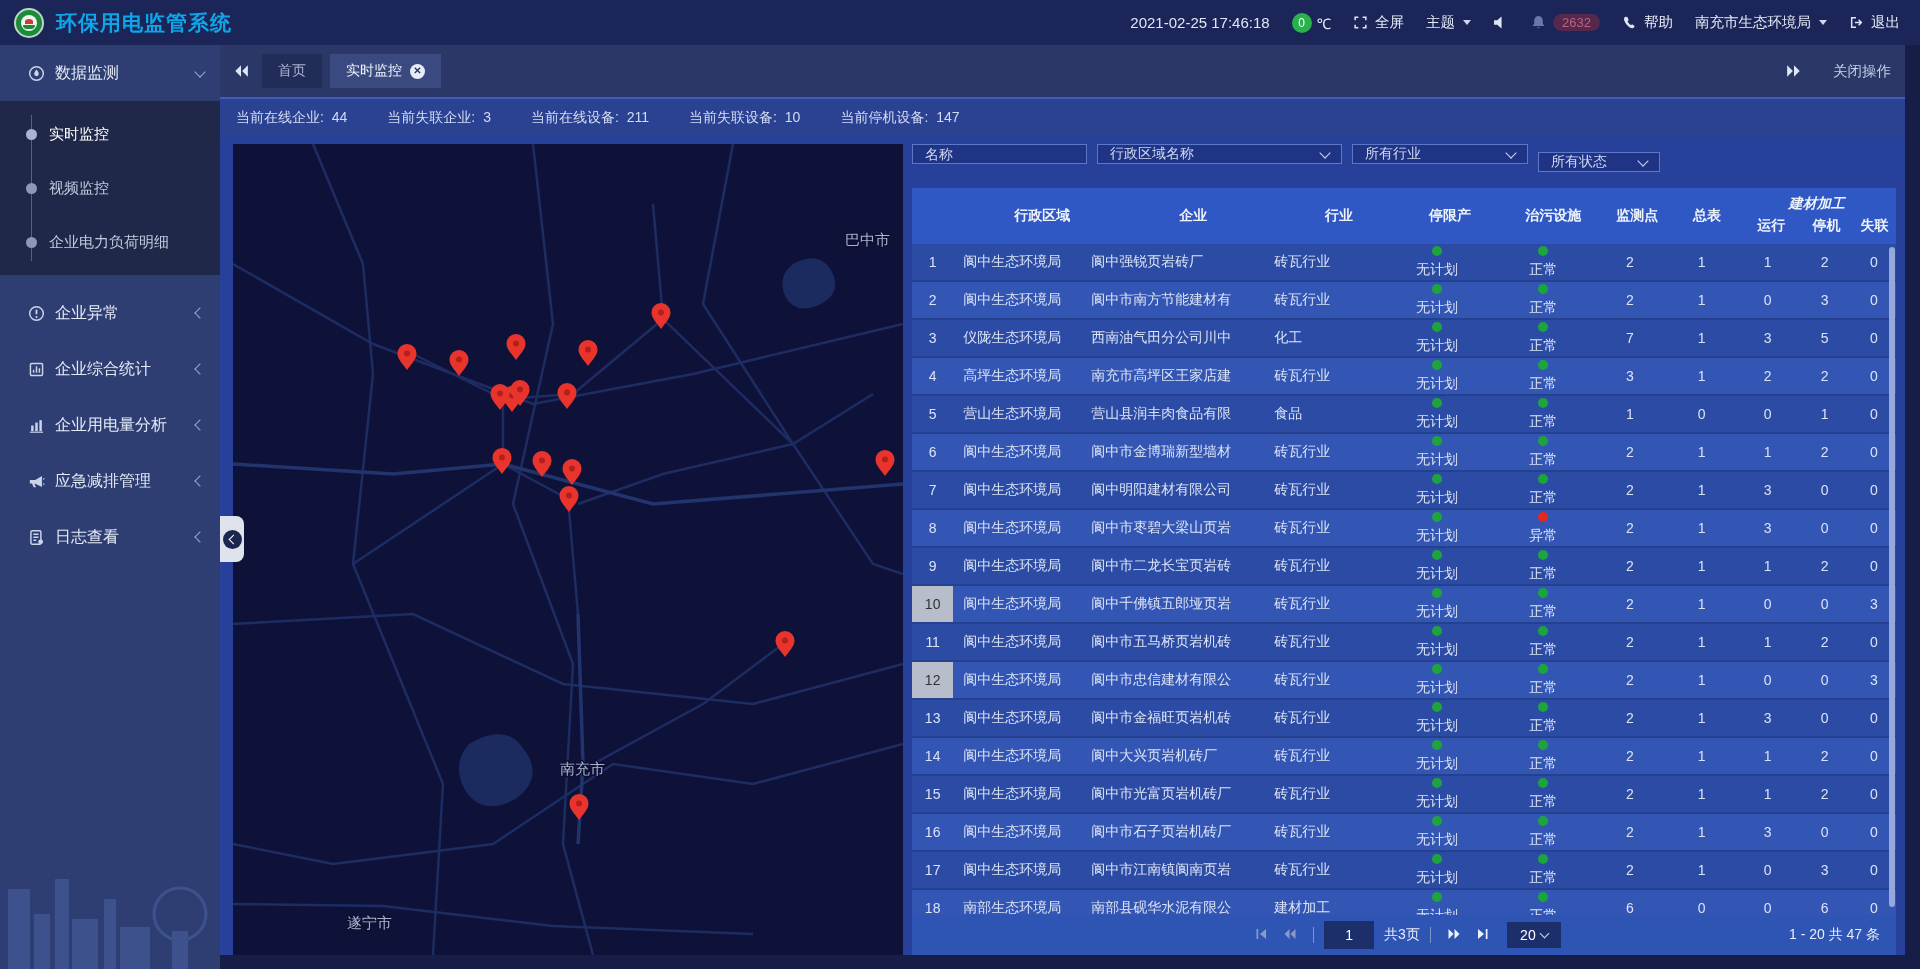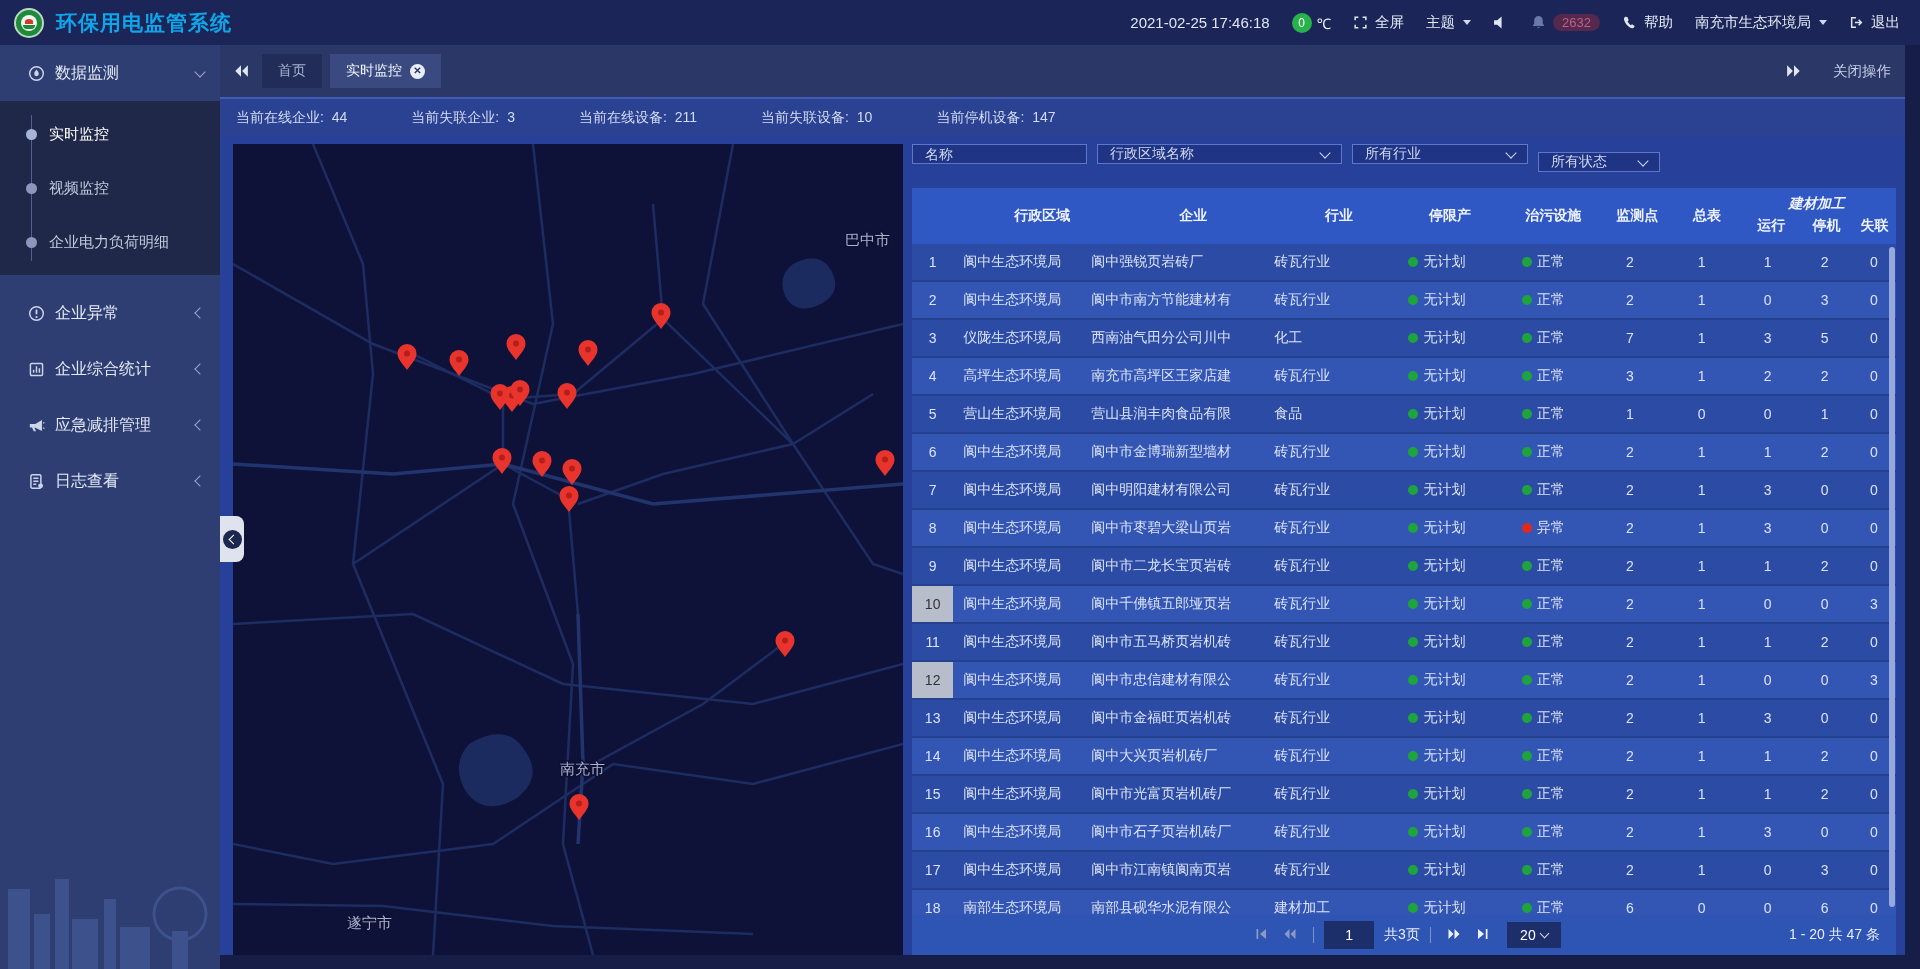--- a/index.html
+++ b/index.html
@@ -55,21 +55,21 @@
   .tab{height:34px;display:inline-flex;align-items:center;gap:8px;padding:0 16px;font-size:14px;
     color:#aab4d4;background:#222c58;margin-left:8px;}
   .tab.active{background:#3a4a80;color:#eef2fb;}
   .tab-close{width:15px;height:15px;border-radius:50%;background:#e9edf8;color:#2b3867;font-size:10px;
     display:inline-flex;align-items:center;justify-content:center;font-weight:bold;line-height:1;}
   .tabbar .spacer{flex:1;}
   .closeops{display:inline-flex;align-items:center;gap:26px;color:#c6cde6;font-size:14.5px;}
 
   
   .statsbar{flex:0 0 40px;height:40px;box-sizing:border-box;background:#2b4192;border-top:2px solid #3f5cba;
-    display:flex;align-items:center;padding-left:16px;gap:64px;font-size:14px;color:#d3dcf4;}
+    display:flex;align-items:center;padding-left:16px;gap:40px;font-size:14px;color:#d3dcf4;}
   .stat .val{margin-left:4px;}
 
   
   .body{flex:1;background:#27419a;position:relative;display:flex;padding:7px 9px 0 13px;gap:9px;min-height:0;}
   .map{flex:0 0 670px;width:670px;background:#0f1238;position:relative;overflow:hidden;}
   .map svg{display:block;}
   .city-label{font-size:15px;fill:#a9b3cc;paint-order:stroke;stroke:#0d1034;stroke-width:3px;font-family:"Liberation Sans",sans-serif;}
   .collapse-btn{position:absolute;left:0;top:379px;width:24px;height:46px;background:#dfe3ee;
     border-radius:0 8px 8px 0;display:flex;align-items:center;justify-content:center;z-index:5;}
   .collapse-btn .cb-circle{width:19px;height:19px;border-radius:50%;background:#1c2750;color:#fff;
@@ -97,21 +97,21 @@
   .th-group{position:absolute;top:7px;right:0;width:16.1%;text-align:center;font-style:italic;font-size:14px;}
   .tbody{flex:1;overflow:hidden;position:relative;}
   .trow{height:38px;box-sizing:border-box;border-bottom:2px solid #24418e;align-items:center;
     color:#dbe3f6;font-size:14px;cursor:pointer;}
   .trow.odd{background:#2b4ba4;}
   .trow.even{background:#3356b4;}
   .tc{text-align:center;}
   .tc-l{text-align:left;padding-left:10px;white-space:nowrap;overflow:hidden;}
   .tc-idx{height:100%;display:flex;align-items:center;justify-content:center;}
   .tc-idx.hl{background:#b7bdca;color:#333;}
-  .st{display:flex;align-items:center;justify-content:center;gap:5px;white-space:nowrap;}
+  .st{display:flex;align-items:center;justify-content:center;gap:5px;white-space:nowrap;flex-direction:column;}
   .dotc{width:10px;height:10px;border-radius:50%;display:inline-block;flex:0 0 10px;}
   .dot-green{background:#1ea43d;}
   .dot-red{background:#e5281e;}
   .tscroll{position:absolute;right:1px;top:3px;width:6px;height:660px;background:#96a9dc;border-radius:3px;z-index:4;}
 
   .pager{flex:0 0 40px;height:40px;background:#2e54b4;display:flex;align-items:center;justify-content:center;
     position:relative;color:#e8edf8;font-size:14px;}
   .pg-ic{width:20px;height:20px;display:inline-flex;align-items:center;justify-content:center;margin:0 4px;}
   .pg-ic.disabled{color:#8b9ac2;}
   .pg-ic.on{color:#eef2fb;}
@@ -231,20 +231,30 @@
           <div class="menu-item">
             <span class="micon"><svg width="17" height="17" viewBox="0 0 14 14" fill="none" stroke="currentColor" stroke-width="1.2">
                 <rect x="2" y="2" width="10" height="10" rx="1"></rect>
                 <path d="M4.6 9.6V7.2M7 9.6V4.4M9.4 9.6V6"></path>
               </svg></span>
             <span class="mlabel">企业综合统计</span>
             <i class="chev chev-left"></i>
           </div>
           <div class="menu-item">
             <span class="micon"><svg width="17" height="17" viewBox="0 0 14 14" fill="currentColor">
+                <rect x="2.6" y="7" width="2" height="4.6"></rect>
+                <rect x="6" y="4.6" width="2" height="7"></rect>
+                <rect x="9.4" y="2.6" width="2" height="9"></rect>
+                <rect x="1.6" y="12" width="10.8" height="1"></rect>
+              </svg></span>
+            <span class="mlabel">企业用电量分析</span>
+            <i class="chev chev-left"></i>
+          </div>
+          <div class="menu-item">
+            <span class="micon"><svg width="17" height="17" viewBox="0 0 14 14" fill="currentColor">
                 <path d="M1.5 6v2.6h1.8l1.4 3.2h1.9L5.3 8.8H6l5.5 2.7v-9L6 5.8H1.5z"></path>
                 <path d="M12.4 5.2l1.1-.6M12.4 8.8l1.1.6" stroke="currentColor" stroke-width="1"></path>
               </svg></span>
             <span class="mlabel">应急减排管理</span>
             <i class="chev chev-left"></i>
           </div>
           <div class="menu-item">
             <span class="micon"><svg width="17" height="17" viewBox="0 0 14 14" fill="none" stroke="currentColor" stroke-width="1.2">
                 <rect x="2.4" y="1.5" width="8.2" height="11" rx="1"></rect>
                 <path d="M4.4 4.4h4.2M4.4 6.8h4.2M4.4 9.2h2.4"></path>

